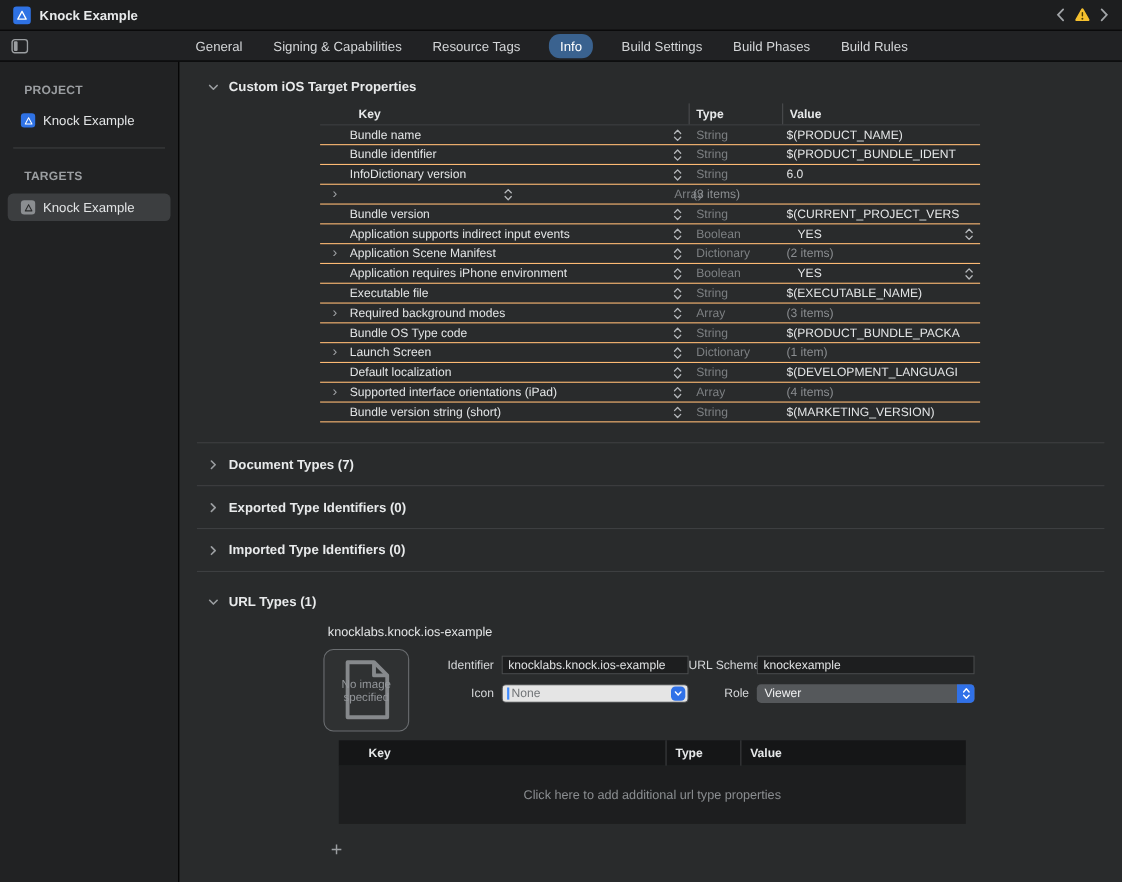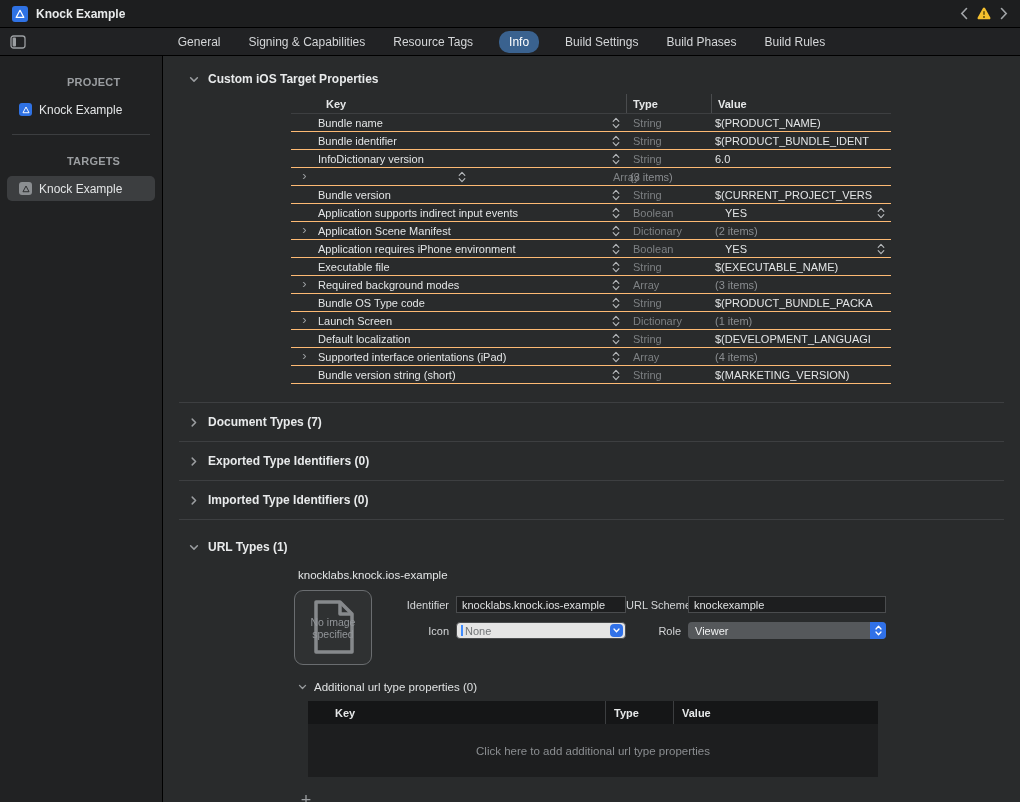--- a/index.html
+++ b/index.html
@@ -21,21 +21,21 @@
   .sidebar-toggle { position:absolute; left:10px; top:7px; cursor:default; }
   .tabs { position:absolute; left:0; right:17px; display:flex; justify-content:center;
           align-items:center; gap:24px; }
   .tab { font-size:12px; color:#d4d6d8; padding:3px 2px; white-space:nowrap; }
   .tab.selected { background:#3a628f; color:#fff; border-radius:10px; padding:4px 10px; }
 
   
   .main { display:flex; height:746px; }
   .sidebar { width:163px; background:#212223; border-right:1px solid #000;
              padding-top:12px; flex:0 0 auto; }
-  .side-header { font-size:11px; font-weight:700; color:#9b9ea1; padding:8px 0 9px 22px; letter-spacing:.2px;margin-left:45px; }
+  .side-header { font-size:11px; font-weight:700; color:#9b9ea1; padding:8px 0 9px 22px; letter-spacing:.2px; }
   .side-item { display:flex; align-items:center; gap:7px; height:25px; margin:0 7px;
                padding-left:12px; border-radius:5px; font-size:12px; color:#e2e4e5; }
   .side-item.selected { background:#3c3e40; }
   .mini-icon { width:13px; height:13px; border-radius:3px; display:flex; align-items:center;
                justify-content:center; flex:0 0 auto; }
   .mini-icon.blue { background:#2f72e4; }
   .mini-icon.grey { background:#8b8e91; }
   .side-divider { height:1px; background:#3c3e40; margin:12px 12px; }
 
   
@@ -494,28 +494,20 @@
             <svg width="7" height="11" viewBox="0 0 7 11">
               <path d="M1 4 L3.5 1.2 L6 4" fill="none" stroke="#fff" stroke-width="1.3" stroke-linecap="round" stroke-linejoin="round"></path>
               <path d="M1 7 L3.5 9.8 L6 7" fill="none" stroke="#fff" stroke-width="1.3" stroke-linecap="round" stroke-linejoin="round"></path>
             </svg>
           </span>
         </div>
       </div>
     </div>
 
     
-    <div class="addl-header">
-      <span class="chev">
-        <svg width="9" height="8" viewBox="0 0 10 9">
-            <path d="M1.6 2.7 L5 6.1 L8.4 2.7" fill="none" stroke="#9b9ea1" stroke-width="1.5" stroke-linecap="round" stroke-linejoin="round"></path>
-          </svg>
-      </span>
-      <span>Additional url type properties (0)</span>
-    </div>
 
     <div class="addl-table">
       <div class="addl-head">
         <span class="h-key">Key</span>
         <span class="h-type">Type</span>
         <span class="h-val">Value</span>
       </div>
       <div class="addl-body">Click here to add additional url type properties</div>
     </div>
 

